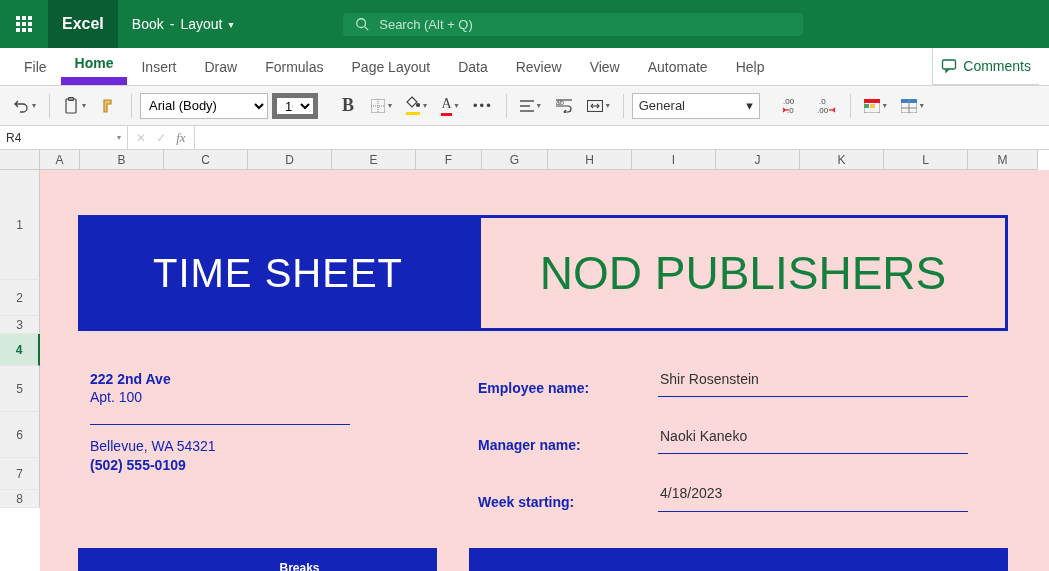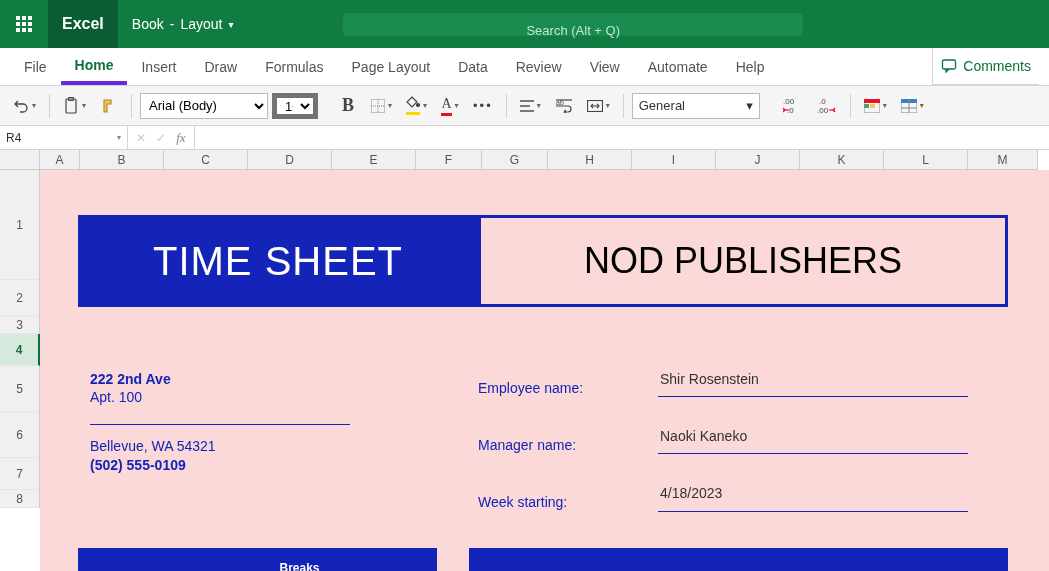--- a/index.html
+++ b/index.html
@@ -7,27 +7,27 @@
   
   
   .titlebar { height: 48px; background: #107c41; display: flex; align-items: center; text-align: center; }
   .waffle { width: 48px; height: 48px; display: flex; align-items: center; justify-content: center; }
   .waffle-grid { display: grid; grid-template-columns: repeat(3,4px); grid-template-rows: repeat(3,4px); gap: 2px; }
   .waffle-grid span { background: #fff; width:4px; height:4px; }
   .app-name { background:#0a5c32; color:#fff; font-weight:600; font-size:16px; padding:0 14px; height:48px; display:flex; align-items:center; }
   .doc-name { color:#fff; font-size:14px; padding:8px 14px; height:48px; display:flex; align-items:center; gap:6px; }
   .doc-name .chev { font-size:10px; }
   .search-wrap { flex:1; display:flex; justify-content:center; }
-  .search-box { width:460px; height:23px; background:#1a8b4f; border-radius:4px; display:flex; align-items:center; padding:0 12px; color:#c0e5d2; gap:10px;flex-direction:column; }
+  .search-box { width:460px; height:23px; background:#1a8b4f; border-radius:4px; display:flex; align-items:center; padding:0 12px; color:#c0e5d2; gap:10px; }
   .search-box svg { width:14px; height:14px; }
   
   
   .ribbon-tabs { height:38px; background:#fff; border-bottom:1px solid #d4d4d4; display:flex; align-items:stretch; padding:0 10px; }
   .tab { padding:0 14px; display:flex; align-items:center; font-size:14px; color:#555; cursor:pointer; }
-  .tab.active { color:#0f703b; border-bottom:4px solid #6d28d9; font-weight:600; }
+  .tab.active { color:#0f703b; border-bottom:8px solid #6d28d9; font-weight:600; }
   .tabs-right { margin-left:auto; display:flex; align-items:center; gap:4px; }
   .comments-btn { display:flex; align-items:center; gap:6px; color:#0f703b; font-size:14px; padding:0 8px; border:1px solid #d4d4d4; border-top:none; border-right:none; height:100%; }
   
   
   .ribbon { height:40px; background:#f5f5f5; border-bottom:1px solid #d4d4d4; display:flex; align-items:center; padding:0 8px; gap:4px; }
   .rbtn { height:28px; min-width:28px; display:flex; align-items:center; justify-content:center; border:1px solid transparent; border-radius:3px; padding:0 4px; cursor:pointer; color:#444; position:relative; }
   .rbtn .dd { font-size:8px; margin-left:3px; color:#666; }
   .divider { width:1px; height:24px; background:#d0d0d0; margin:0 4px; }
   .font-select { height:26px; width:128px; border:1px solid #bbb; font-size:13px; padding:0 4px; background:#fff; }
   .size-select { height:26px; width:46px; border:5px solid #737373; font-size:13px; padding:0 4px; background:#fff; }
@@ -48,32 +48,32 @@
   
   .grid-area { display:flex; height:calc(571px - 48px - 38px - 40px - 24px); }
   .corner { width:40px; height:20px; border-right:1px solid #ccc; border-bottom:1px solid #ccc; background:#f0f0f0; }
   .col-headers { display:flex; height:20px; }
   .col-h { border-right:1px solid #ccc; border-bottom:1px solid #ccc; background:#f0f0f0; display:flex; align-items:center; justify-content:center; font-size:12px; color:#555; }
   .left-col { width:40px; }
   .row-h { border-right:1px solid #ccc; border-bottom:1px solid #e6e6e6; background:#f0f0f0; display:flex; align-items:center; justify-content:center; font-size:12px; color:#555; }
   .row-h.sel { background:#d5eadd; border-right:2px solid #0f703b; color:#0f703b; font-weight:600; }
   .sheet { flex:1; position:relative; background:#fad9d8; overflow:hidden; }
   
-  .banner { position:absolute; left:38px; top:45px; width:930px; height:92px; display:flex; }
+  .banner { position:absolute; left:38px; top:45px; width:930px; height:116px; display:flex; }
   .banner-left { flex:0 0 400px; background:#1424b8; color:#fff; display:flex; align-items:center; justify-content:center; font-family:Arial,sans-serif; font-weight:400; font-size:40px; letter-spacing:1px; border:2px solid #1424b8; }
-  .banner-right { flex:1; background:#fad9d8; border:3px solid #1424b8; color:#000000; display:flex; align-items:center; justify-content:center; font-family:Arial,sans-serif; font-weight:400; font-size:36px; }
+  .banner-right { flex:1; background:#fad9d8; border:3px solid #1424b8; color:#15803d; display:flex; align-items:center; justify-content:center; font-family:Arial,sans-serif; font-weight:400; font-size:46px; }
   
   .info-block { position:absolute; font-family:Arial,sans-serif; font-size:14px; color:#1424b8; line-height:1.3; }
   .info-left { left:50px; top:200px; }
   .info-left .bold-line { font-weight:700; }
   .underline-gap { border-bottom:1px solid #1424b8; width:260px; height:1px; margin:18px 0 12px 0; }
   
   .info-right { left:438px; top:200px; width:530px; }
   .field-row { display:flex; align-items:flex-end; margin-bottom:30px; }
-  .field-label { width:180px; font-weight:400; }
+  .field-label { width:180px; font-weight:700; }
   .field-value { flex:0 0 310px; border-bottom:1px solid #1424b8; padding:0 2px 8px 2px; color:#333; font-weight:400; }
   
   .table-headers { position:absolute; left:38px; top:378px; width:930px; height:40px; display:flex; }
   .th-seg { background:#1424b8; color:#fff; font-family:Arial,sans-serif; font-size:12px; font-weight:700; display:flex; align-items:flex-end; justify-content:center; padding-bottom:3px; }
   .th-gap { width:32px; }
 </style>
 </head>
 <body>
 
 <div class="titlebar">

